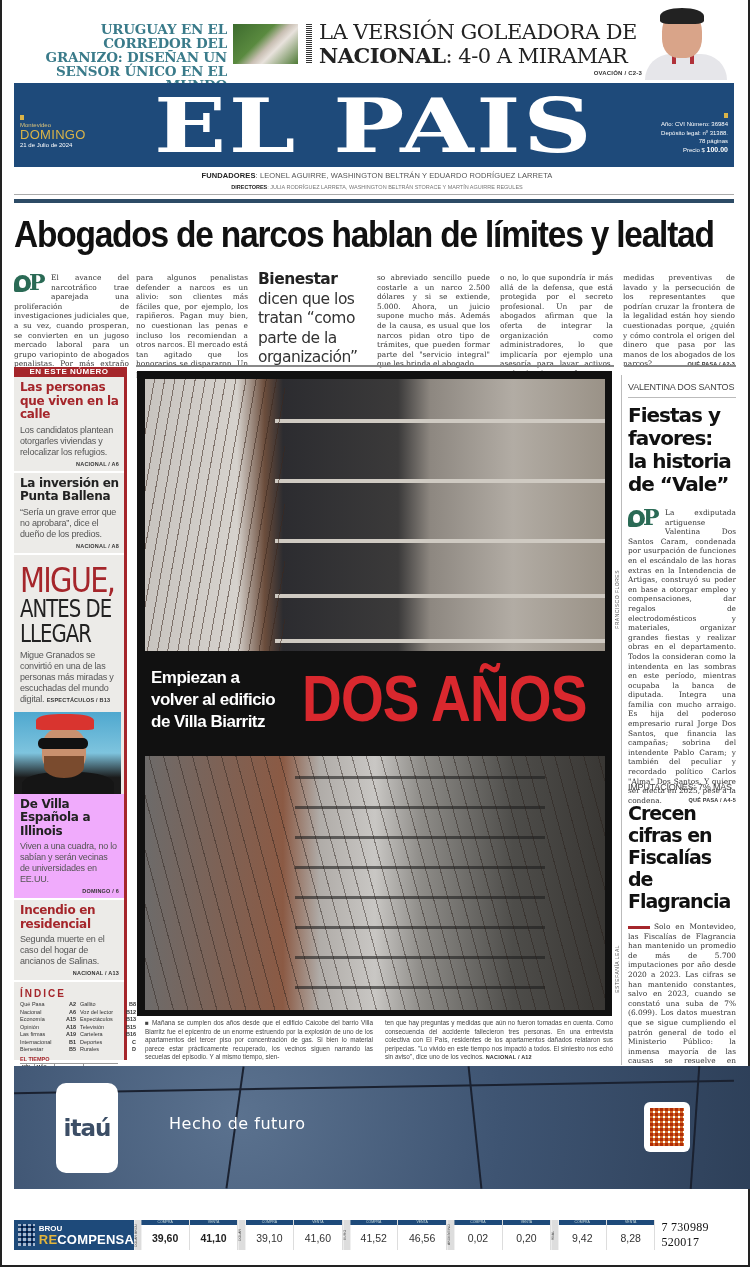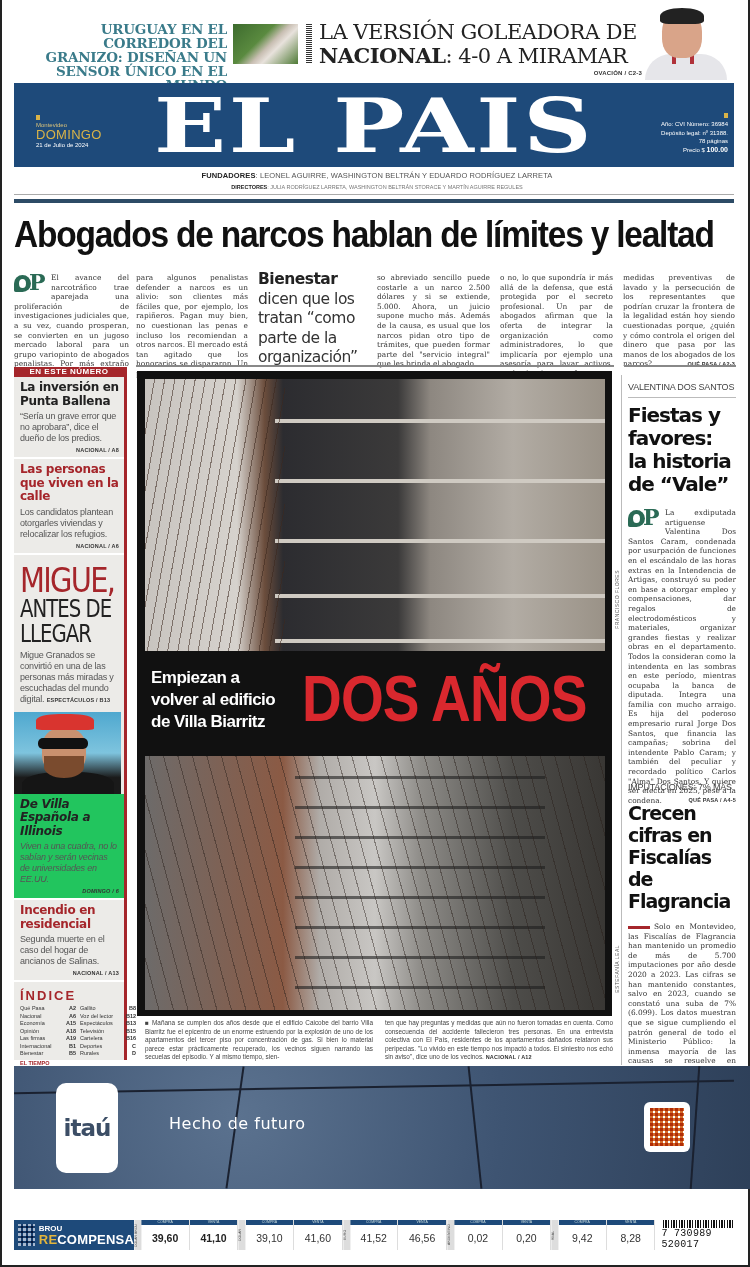--- a/index.html
+++ b/index.html
@@ -20,21 +20,21 @@
   .teaser-right .l2 b { font-weight: bold; }
   .teaser-right .ref { position: absolute; right: -3px; top: 50px; font-size: 6px; font-weight: bold; color: #333; }
   .player { position: absolute; left: 638px; top: 6px; width: 92px; height: 74px; }
   .player .head { position: absolute; left: 22px; top: 4px; width: 40px; height: 48px; background: #d9a489; border-radius: 45% 45% 40% 40%; }
   .player .hair { position: absolute; left: 20px; top: 2px; width: 44px; height: 16px; background: #222; border-radius: 50% 50% 20% 20%; }
   .player .body { position: absolute; left: 5px; top: 48px; width: 82px; height: 26px; background: #e6e6ea; border-radius: 30px 30px 0 0; }
   .player .collar { position: absolute; left: 32px; top: 44px; width: 22px; height: 14px; border-left: 4px solid #b0323a; border-right: 4px solid #b0323a; }
 
   
   .masthead { position: absolute; left: 12px; top: 83px; width: 720px; height: 84px; background: #1e4a7a; }
-  .mh-left { position: absolute; left: 6px; top: 32px; color: #fff; margin-left: 16px; }
+  .mh-left { position: absolute; left: 6px; top: 32px; color: #fff; }
   .mh-left .dot { width: 4px; height: 5px; background: #d9b348; margin-bottom: 2px; }
   .mh-left .city { font-size: 6px; color: #d9c27a; }
   .mh-left .day { font-size: 13px; color: #d9b348; letter-spacing: 0.3px; line-height: 14px; }
   .mh-left .date { font-size: 6px; color: #fff; }
   .logo { position: absolute; left: 0; width: 720px; top: 4px; text-align: center; font-family: "DejaVu Serif", serif; font-weight: bold; color: #fff; font-size: 74px; line-height: 78px; letter-spacing: 2px; transform: scaleX(1.28); transform-origin: center; }
   .mh-right { position: absolute; right: 6px; top: 30px; color: #fff; text-align: right; font-size: 6px; line-height: 8.5px; }
   .mh-right .dot { width: 4px; height: 5px; background: #d9b348; margin-left: auto; margin-bottom: 2px; }
   .mh-right b { font-size: 7px; }
   .founders { position: absolute; top: 171px; left: 0; width: 750px; text-align: center; font-size: 7.5px; color: #555; letter-spacing: 0.1px; }
   .founders b { color: #222; }
@@ -67,21 +67,21 @@
   .sb-item .d { font-size: 9px; line-height: 11px; color: #555; margin-top: 3px; letter-spacing: -0.2px; }
   .sb-item .r { text-align: right; margin: 3px 0 4px; }
   .migue-big { font-family: "DejaVu Sans", sans-serif; font-size: 34px; line-height: 34px; color: #a5262b; letter-spacing: -2px; transform: scaleX(0.85); transform-origin: left; white-space: nowrap; }
   .migue-sub { font-family: "DejaVu Sans", sans-serif; font-size: 24px; line-height: 25px; color: #222; letter-spacing: -1.2px; transform: scaleX(0.82); transform-origin: left; white-space: nowrap; }
   .migue-photo { width: 107px; height: 82px; margin: 6px 0 0 -6px; background: linear-gradient(to bottom,#4fa8cf 0%,#7ec4de 50%,#1a1a1a 80%); position: relative; overflow: hidden; }
   .migue-photo .cap { position: absolute; left: 22px; top: 2px; width: 58px; height: 16px; background: #d9342f; border-radius: 40% 40% 10% 10%; }
   .migue-photo .face { position: absolute; left: 28px; top: 16px; width: 44px; height: 46px; background: #c9916f; border-radius: 40%; }
   .migue-photo .glasses { position: absolute; left: 24px; top: 26px; width: 50px; height: 11px; background: #111; border-radius: 5px; }
   .migue-photo .beard { position: absolute; left: 30px; top: 44px; width: 40px; height: 22px; background: #7a4b2e; border-radius: 0 0 50% 50%; }
   .migue-photo .shirt { position: absolute; left: 8px; top: 60px; width: 92px; height: 30px; background: #151515; border-radius: 40% 40% 0 0; }
-  .index-title { font-size: 13px; font-weight: bold; color: #a5262b; letter-spacing: 2px; margin: 6px 0 2px 6px; }
+  .index-title { font-size: 10px; font-weight: bold; color: #a5262b; letter-spacing: 2px; margin: 6px 0 2px 6px; }
   .index-grid { display: grid; grid-template-columns: 38px 14px 38px 14px; column-gap: 4px; margin-left: 6px; font-size: 5.5px; line-height: 7.5px; color: #333; }
   .index-grid .pg { font-weight: bold; text-align: right; }
   .weather-title { font-size: 5.5px; font-weight: bold; color: #a5262b; margin: 2px 0 1px 6px; }
   .weather { display: flex; margin-left: 6px; border-top: 1px solid #999; width: 98px; }
   .weather .cell { border-right: 1px solid #999; padding: 1px 2px; }
   .weather .lab { font-size: 4.5px; font-weight: bold; color: #333; }
   .weather .val { font-size: 10px; font-weight: bold; color: #222; }
   .cloud { width: 24px; height: 14px; margin: 4px 2px; background: #d6dde6; border: 1px solid #778; border-radius: 10px; }
   .weather .desc { font-size: 5px; line-height: 6px; color: #333; padding: 1px 2px; }
 
@@ -122,21 +122,21 @@
   .fx-brand .t1 { font-size: 8px; color: #fff; line-height: 8px; font-weight: bold; }
   .fx-brand .t2 { font-size: 13px; font-weight: bold; color: #fff; line-height: 13px; letter-spacing: 0.2px; text-align: center; }
   .fx-brand .t2 span { color: #e2b53c; }
   .fx-cur { width: 8px; background: #ddd; font-size: 3.5px; color: #444; writing-mode: vertical-rl; transform: rotate(180deg); text-align: center; overflow: hidden; }
   .fx-cell { width: 52px; display: flex; flex-direction: column; border-right: 1px solid #ddd; }
   .fx-cell .lab { height: 5px; background: #1e4a7a; color: #cdd; font-size: 3.5px; text-align: center; line-height: 5px; }
   .fx-cell .v { flex: 1; font-size: 10.5px; color: #333; display: flex; align-items: center; justify-content: center; }
   .fx-cell .v.bold { font-weight: bold; color: #222; }
   .fx-barcode { margin-left: 6px; width: 78px; display: flex; flex-direction: column; align-items: center; }
   .fx-barcode .bars { width: 70px; height: 20px; background: repeating-linear-gradient(90deg,#111 0 1px,#fff 1px 2px,#111 2px 4px,#fff 4px 5px,#111 5px 6px,#fff 6px 8px); }
-  .fx-barcode .num { font-family: Liberation Mono, monospace; font-size: 10px; color: #111; letter-spacing: 0.3px; }
+  .fx-barcode .num { font-family: Liberation Serif, serif; font-size: 12px; color: #111; letter-spacing: 0.3px; }
 </style>
 </head>
 <body>
 
 <div class="page">
 
   <div class="teasers">
     <div class="teaser-left">
       <div class="hl">URUGUAY EN EL CORREDOR DEL GRANIZO: DISEÑAN UN SENSOR ÚNICO EN EL MUNDO</div>
       <div class="ref">DOMINGO / 5</div>
@@ -193,46 +193,46 @@
     <span>medidas preventivas de lavado y la persecución de los representantes que podrían cruzar la frontera de la legalidad están hoy siendo cuestionadas porque, ¿quién y cómo controla el origen del dinero que pasa por las manos de los abogados de los narcos?</span> <span class="ref" style="float:right;margin-top:1px;">QUÉ PASA / A2-3</span>
   </div>
 
   <div class="divider-gray" style="left:134px;top:365px;width:478px;"></div>
   <div class="divider-gray" style="left:622px;top:365px;width:112px;"></div>
 
   <div class="sidebar">
     <div class="sb-title">EN ESTE NÚMERO</div>
 
     <div class="sb-item">
+      <div class="h red">Las personas que viven en la calle</div>
+      <div class="d">Los candidatos plantean otorgarles viviendas y relocalizar los refugios.</div>
+      <div class="r ref">NACIONAL / A6</div>
+    </div>
+
+    <div class="sb-item">
       <div class="h">La inversión en Punta Ballena</div>
       <div class="d">“Sería un grave error que no aprobara”, dice el dueño de los predios.</div>
       <div class="r ref">NACIONAL / A8</div>
-    </div>
-
-    <div class="sb-item">
-      <div class="h red">Las personas que viven en la calle</div>
-      <div class="d">Los candidatos plantean otorgarles viviendas y relocalizar los refugios.</div>
-      <div class="r ref">NACIONAL / A6</div>
     </div>
 
     <div class="sb-item" style="border-bottom:none;padding-top:8px;">
       <div class="migue-big">MIGUE,</div>
       <div class="migue-sub">ANTES DE</div>
       <div class="migue-sub">LLEGAR</div>
       <div class="d"><span>Migue Granados se convirtió en una de las personas más miradas y escuchadas del mundo digital.</span> <span class="ref">ESPECTÁCULOS / B13</span></div>
       <div class="migue-photo">
         <div class="shirt"></div>
           <div class="face"></div>
           <div class="beard"></div>
           <div class="glasses"></div>
           <div class="cap"></div>
       </div>
     </div>
 
-    <div class="sb-item" style="background:#22c55e;font-style:italic;">
+    <div class="sb-item" style="background:#f0abfc;">
       <div class="h">De Villa Española a Illinois</div>
       <div class="d">Viven a una cuadra, no lo sabían y serán vecinas de universidades en EE.UU.</div>
       <div class="r ref">DOMINGO / 6</div>
     </div>
 
     <div class="sb-item">
       <div class="h red">Incendio en residencial</div>
       <div class="d">Segunda muerte en el caso del hogar de ancianos de Salinas.</div>
       <div class="r ref">NACIONAL / A13</div>
     </div>

